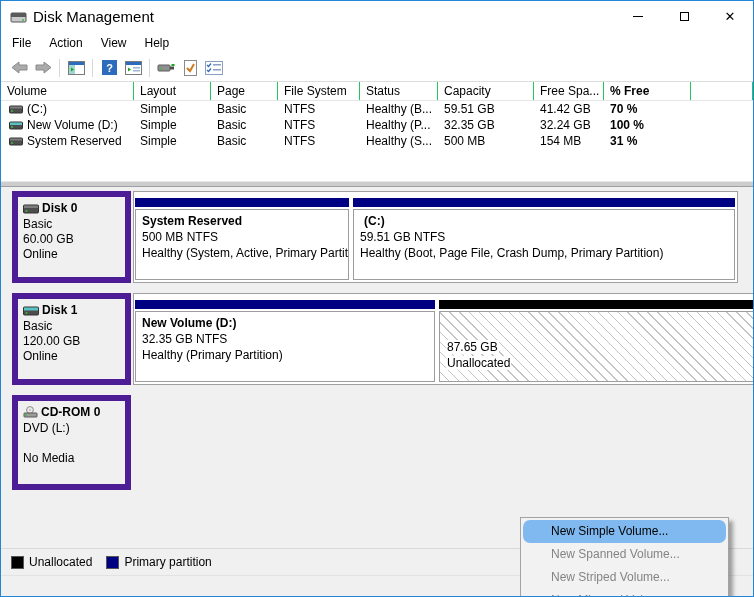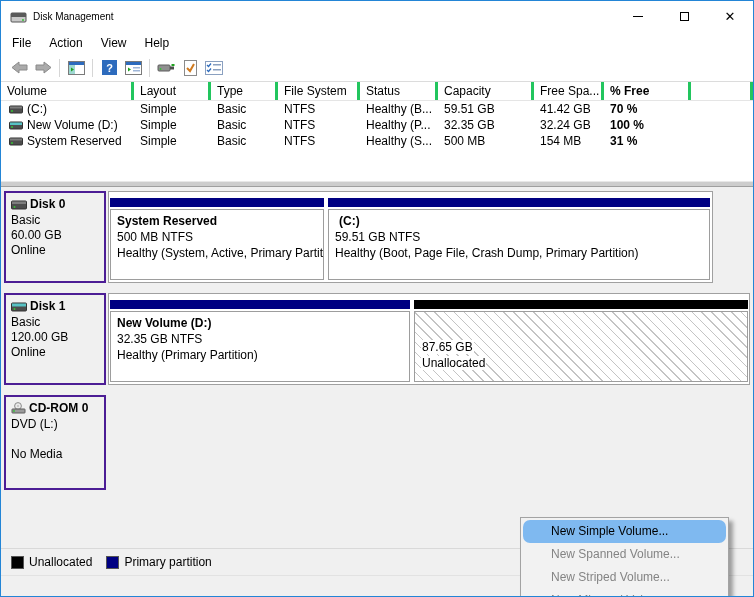--- a/index.html
+++ b/index.html
@@ -5,55 +5,55 @@
   * { box-sizing: border-box; margin: 0; padding: 0; }
   html,body { width:754px; height:597px; }
   body { font-family: "Liberation Sans", "DejaVu Sans", sans-serif; font-size:12px; color:#000; }
 
   .window { position:relative; width:754px; height:597px; border:1px solid #2385d6;
             background:#fff; display:flex; flex-direction:column; overflow:hidden; }
 
   
   .titlebar { height:31px; display:flex; align-items:center; background:#fff; flex:0 0 auto; }
   .titlebar .app-icon { margin:0 6px 0 9px; width:17px; height:14px; }
-  .title-text { flex:1; font-size:10px; }
+  .title-text { flex:1; font-size:15px; }
   .win-controls { display:flex; height:100%; }
   .win-btn { width:46px; display:flex; align-items:center; justify-content:center; font-size:13px; }
   .glyph-min { width:10px; height:1px; background:#000; }
   .glyph-max { width:9px; height:9px; border:1px solid #000; }
   .glyph-close { font-size:13px; line-height:1; }
 
   
   .menubar { height:22px; display:flex; align-items:center; padding-left:2px; background:#fff; flex:0 0 auto; }
   .menubar .menu-item { padding:2px 9px; }
 
   
   .toolbar { height:28px; display:flex; align-items:center; padding-left:6px; background:#fff;
              border-bottom:1px solid #dcdcdc; flex:0 0 auto; }
   .tb-icon { width:24px; height:22px; display:flex; align-items:center; justify-content:center; }
   .tb-sep { width:1px; height:18px; background:#d6d6d6; margin:0 4px; }
 
   
   .volume-list { height:99px; background:#fff; flex:0 0 auto; overflow:hidden; }
   .vl-header { display:flex; height:19px; border-bottom:1px solid #e5e5e5; }
-  .vl-h-cell { padding:2px 0 0 6px; border-right:3px solid #22c55e; overflow:hidden; white-space:nowrap; }
+  .vl-h-cell { padding:2px 0 0 6px; border-right:1px solid #22c55e; overflow:hidden; white-space:nowrap; }
   .vl-row { display:flex; height:16px; align-items:center; }
   .vl-cell { padding-left:6px; overflow:hidden; white-space:nowrap; }
   .c0{width:133px;} .c1{width:77px;} .c2{width:67px;} .c3{width:82px;}
   .c4{width:78px;} .c5{width:96px;} .c6{width:70px;} .c7{width:87px;font-weight:bold;} .c8{flex:1;}
   .vol-cell-first { display:flex; align-items:center; gap:4px; }
   .vol-icon { width:14px; height:10px; flex:0 0 auto; margin-left:2px; }
 
   
   .splitter { height:6px; background:#cdcdcd; border-top:1px solid #e8e8e8; border-bottom:1px solid #9f9f9f; flex:0 0 auto; }
 
   
   .graph { flex:1; background:#f0f0f0; padding-top:4px; position:relative; }
   .disk-row { display:flex; margin:0 0 10px 3px; height:92px; }
-  .disk-panel { width:102px; border:2px solid #4c1d95; background:#f0f0f0; padding:4px 3px 2px 5px; flex:0 0 auto; }
+  .disk-panel { width:119px; border:6px solid #4c1d95; background:#f0f0f0; padding:4px 3px 2px 5px; flex:0 0 auto;margin-left:8px; }
   .disk-panel .dp-title { display:flex; align-items:center; gap:3px; font-weight:bold; margin-bottom:2px; }
   .dp-line { line-height:15px; }
   .dp-blank { height:15px; }
   .part-area { margin-left:2px; border:1px solid #a0a0a0; background:#fff; display:flex;
                padding:6px 1px 2px 1px; gap:4px; }
   .part { display:flex; flex-direction:column; }
   .part-bar { height:9px; flex:0 0 auto; }
   .bar-primary { background:#000082; }
   .bar-unallocated { background:#000; }
   .part-body { flex:1; margin-top:2px; border:1px solid #9d9d9d; background:#fff; padding:3px 6px; overflow:hidden; white-space:nowrap; }
@@ -169,21 +169,21 @@
           <path d="M2 9 L3.5 10.5 L6 7.5" fill="none" stroke="#2d6bbd" stroke-width="1.3"></path>
           <rect x="8" y="8" width="8" height="1.5" fill="#8aa0c0"></rect>
         </svg>
     </div>
   </div>
 
   <div class="volume-list">
     <div class="vl-header">
       <div class="vl-h-cell c0">Volume</div>
       <div class="vl-h-cell c1">Layout</div>
-      <div class="vl-h-cell c2">Type</div>
+      <div class="vl-h-cell c2">Page</div>
       <div class="vl-h-cell c3">File System</div>
       <div class="vl-h-cell c4">Status</div>
       <div class="vl-h-cell c5">Capacity</div>
       <div class="vl-h-cell c6">Free Spa...</div>
       <div class="vl-h-cell c7">% Free</div>
       <div class="vl-h-cell c8"></div>
     </div>
 
     <div class="vl-row">
       <div class="vl-cell c0 vol-cell-first">

